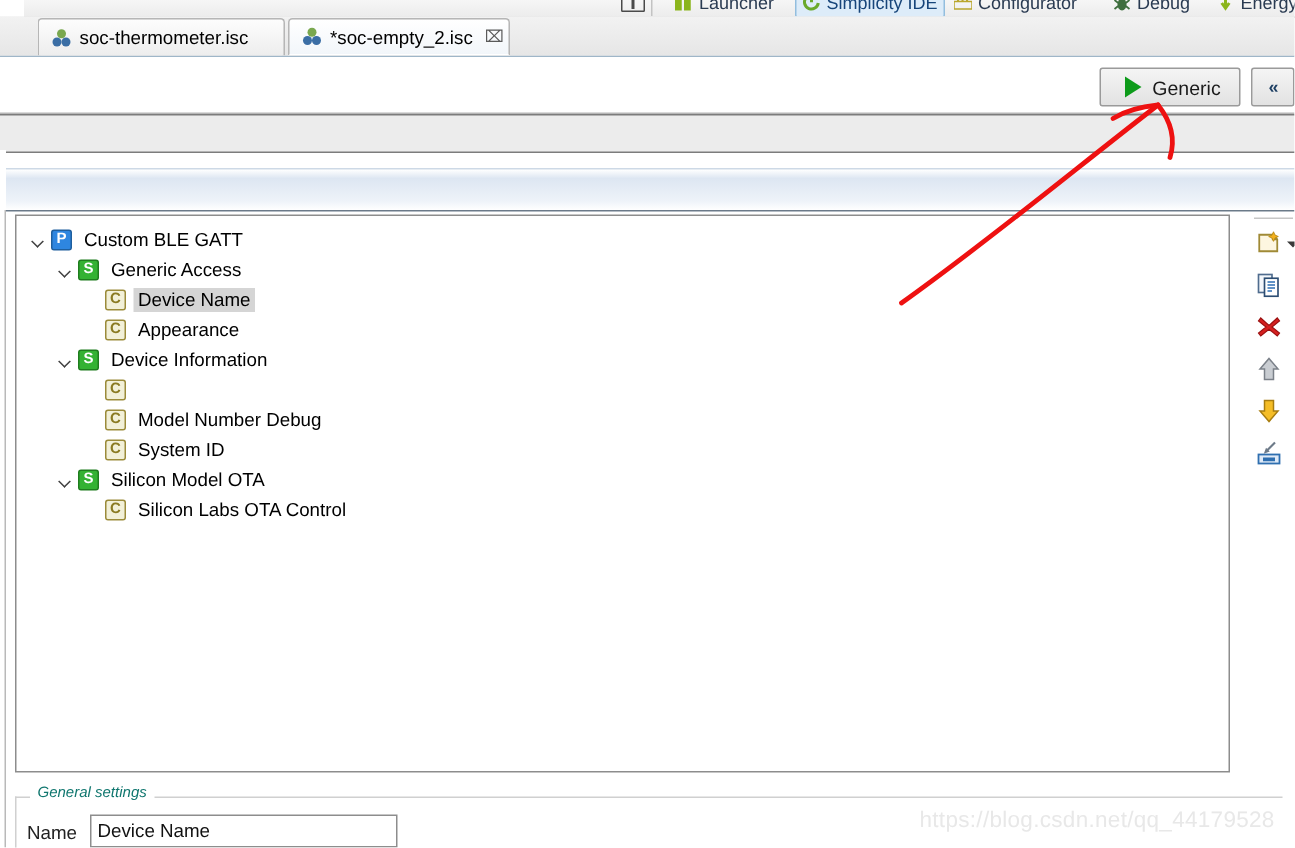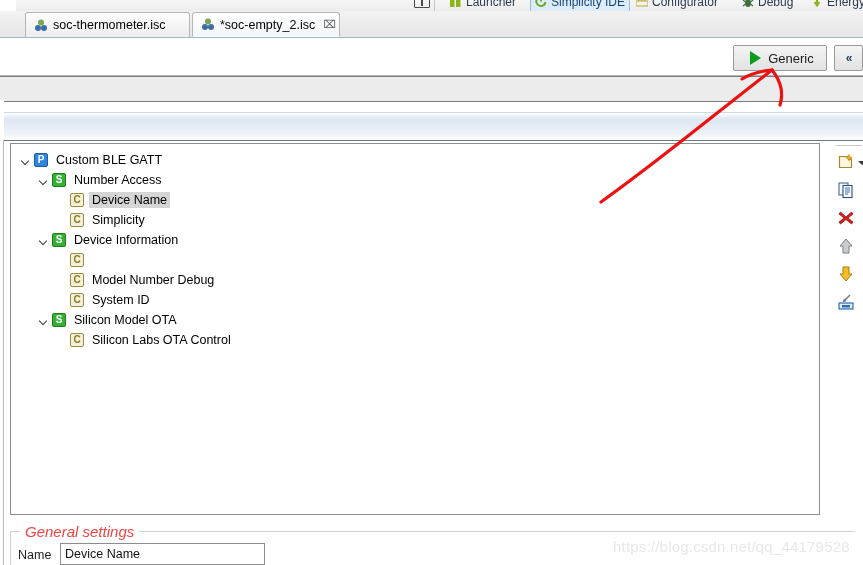--- a/index.html
+++ b/index.html
@@ -129,21 +129,21 @@
   }
 
   
   .group-box {
     position:absolute; left:10px; top:531px; width:845px; height:40px;
     border:1px solid #d0d0d0; border-right:none; border-bottom:none;
     box-sizing:border-box;
   }
   .group-legend {
     position:absolute; left:20px; top:523px; background:#fff; padding:0 5px;
-    font-size:15px; font-style:italic; color:#ef4444;
+    font-size:10px; font-style:italic; color:#0f766e;
   }
   .gs-label { position:absolute; left:18px; top:548px; font-size:12.5px; color:#222; }
   .gs-input {
     position:absolute; left:60px; top:543px; width:205px; height:22px;
     box-sizing:border-box; border:1px solid #8d8d8d; background:#fff;
     font-family:"Liberation Sans", sans-serif; font-size:12.5px; color:#111;
     padding:0 4px; outline:none;
   }
   .left-rail { position:absolute; left:0px; top:100px; width:4px; height:465px; background:#fff; }
   .left-rail-line { position:absolute; left:3px; top:140px; width:1px; height:425px; background:#b9b9b9; }
@@ -262,31 +262,31 @@
   <div class="tree-panel">
     <div id="tree-rows">
         <div class="tree-row" style="padding-left: 8px; margin-top: 6px;">
           <span class="twisty"></span>
           <span class="node-ico ico-p">P</span>
           <span class="lbl">Custom BLE GATT</span>
         </div>
         <div class="tree-row" style="padding-left: 26px; margin-top: 0px;">
           <span class="twisty"></span>
           <span class="node-ico ico-s">S</span>
-          <span class="lbl">Number Access</span>
+          <span class="lbl">Generic Access</span>
         </div>
         <div class="tree-row" style="padding-left: 44px; margin-top: 0px;">
           <span class="twisty" style="visibility: hidden;"></span>
           <span class="node-ico ico-c">C</span>
           <span class="lbl selected">Device Name</span>
         </div>
         <div class="tree-row" style="padding-left: 44px; margin-top: 0px;">
           <span class="twisty" style="visibility: hidden;"></span>
           <span class="node-ico ico-c">C</span>
-          <span class="lbl">Simplicity</span>
+          <span class="lbl">Appearance</span>
         </div>
         <div class="tree-row" style="padding-left: 26px; margin-top: 0px;">
           <span class="twisty"></span>
           <span class="node-ico ico-s">S</span>
           <span class="lbl">Device Information</span>
         </div>
         <div class="tree-row" style="padding-left: 44px; margin-top: 0px;">
           <span class="twisty" style="visibility: hidden;"></span>
           <span class="node-ico ico-c">C</span>
         </div>

